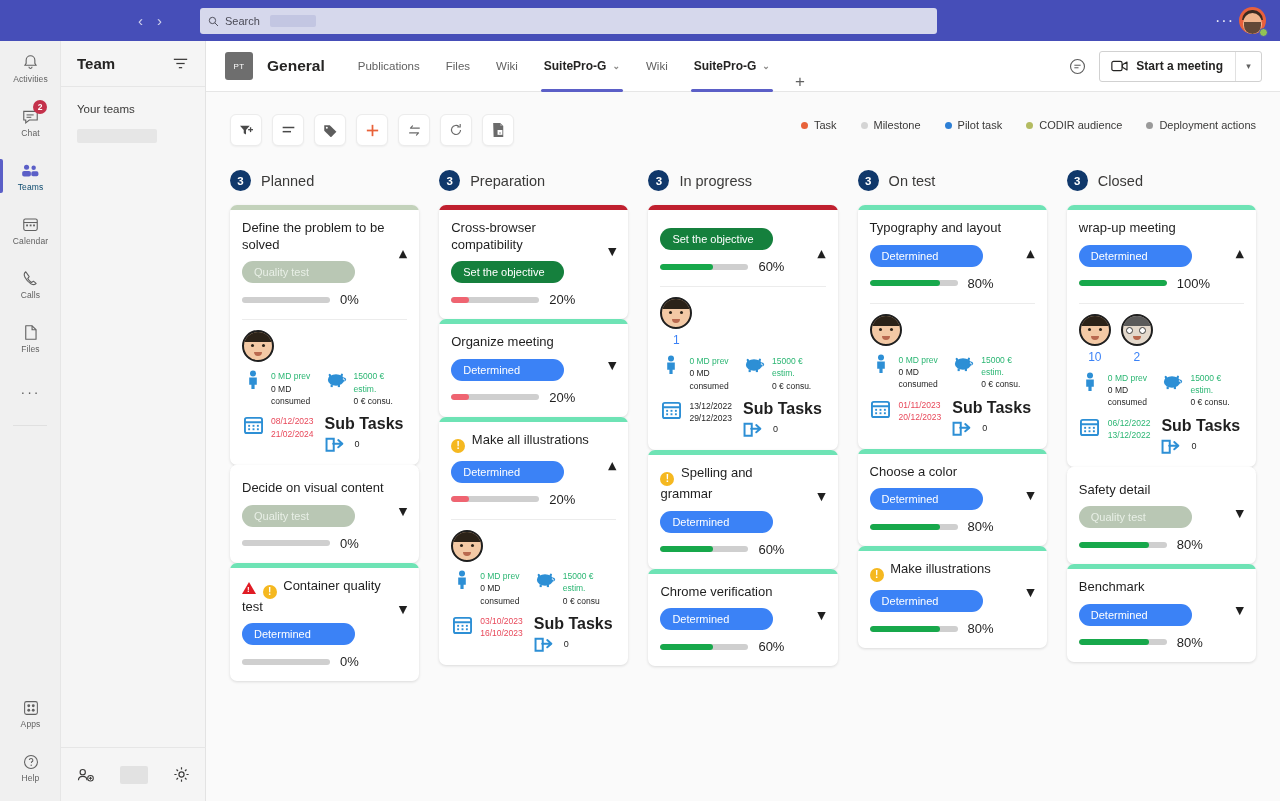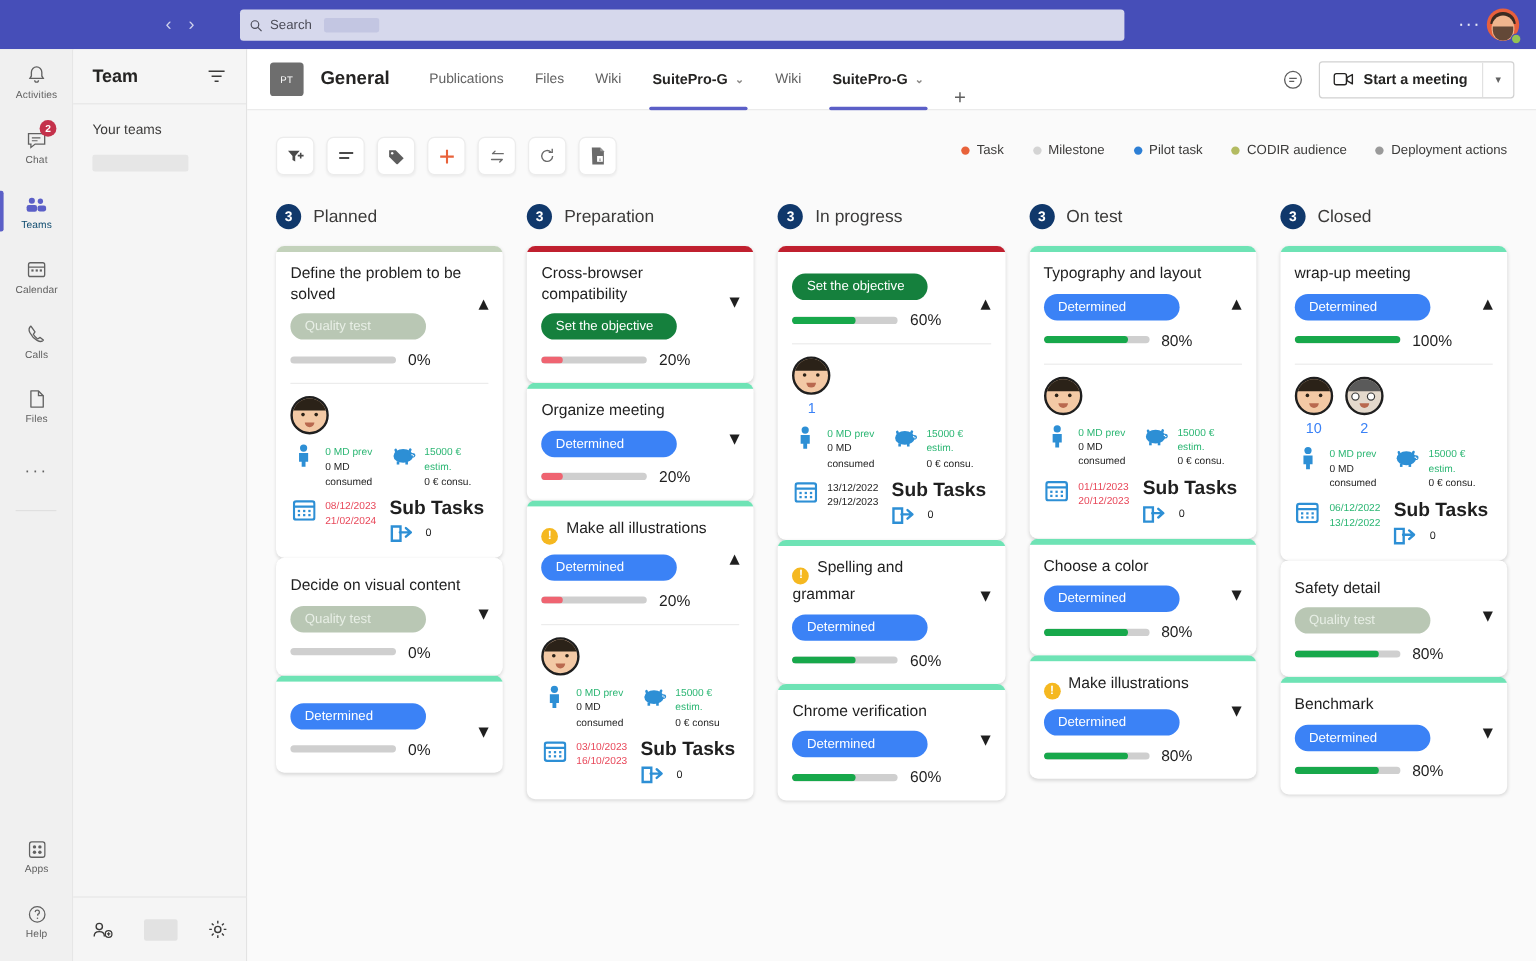--- a/index.html
+++ b/index.html
@@ -545,20 +545,21 @@
               <div class="pbar">
                 <div class="pfill" style="width: 0%; background: rgb(207, 207, 207);"></div>
               </div>
               <div class="ppct">0%</div>
             </div>
           </div>
         </div>
         <div class="card">
           <div class="card-top" style="background: rgb(110, 227, 181);"></div>
           <div class="card-body">
+            <div class="card-title"><span class="ic"><span class="warn-tri"></span></span> <span class="ic"><span class="excl">!</span></span> <span>Container quality test</span></div>
             <div class="chip green">
               <span>Determined</span>
             </div>
             <div class="caret" style="top: 40px;">▼</div>
             <div class="prow">
               <div class="pbar">
                 <div class="pfill" style="width: 0%; background: rgb(207, 207, 207);"></div>
               </div>
               <div class="ppct">0%</div>
             </div>

